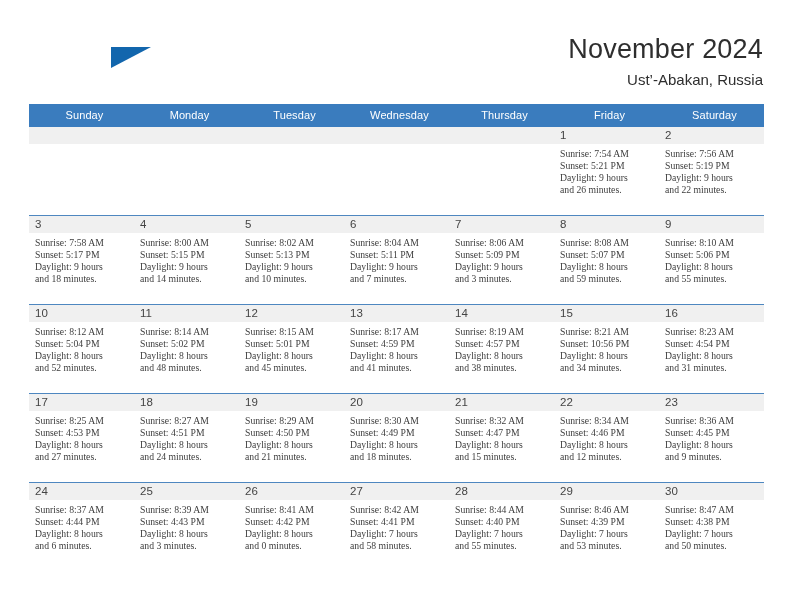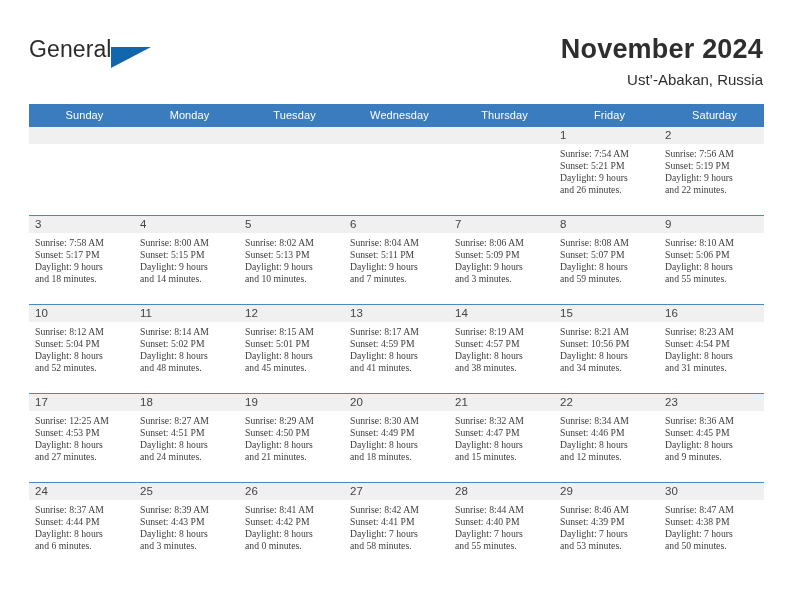--- a/index.html
+++ b/index.html
@@ -65,21 +65,21 @@
   }
 
   .title-block {
     position: absolute;
     right: 0;
     top: 0;
     text-align: right;
   }
   .cal-title {
     font-size: 27px;
-    font-weight: bold;
+    font-weight: normal;
     color: #2e2e2e;
     line-height: 34px;
     letter-spacing: 0.2px;
   }
   .cal-subtitle {
     font-size: 15px;
     color: #2e2e2e;
     line-height: 22px;
     margin-top: 3px;
   }
@@ -144,21 +144,20 @@
   }
 </style>
 </head>
 <body>
 
 <div class="page">
 
   <div class="header">
 
     <div class="brand">
-      <span class="brand-general">General</span>
       <span class="brand-triangle"></span>
       <span class="brand-blue">Blue</span>
     </div>
 
     <div class="title-block">
       <div class="cal-title">November 2024</div>
       <div class="cal-subtitle">Ust’-Abakan, Russia</div>
     </div>
 
   </div>
@@ -381,21 +380,21 @@
                 <div>and 31 minutes.</div>
               </div>
             </div>
           </td>
         </tr>
         <tr class="week">
           <td>
             <div class="cell-inner">
               <div class="daynum-band">17</div>
               <div class="lines">
-                <div>Sunrise: 12:25 AM</div>
+                <div>Sunrise: 8:25 AM</div>
                 <div>Sunset: 4:53 PM</div>
                 <div>Daylight: 8 hours</div>
                 <div>and 27 minutes.</div>
               </div>
             </div>
           </td>
           <td>
             <div class="cell-inner">
               <div class="daynum-band">18</div>
               <div class="lines">

